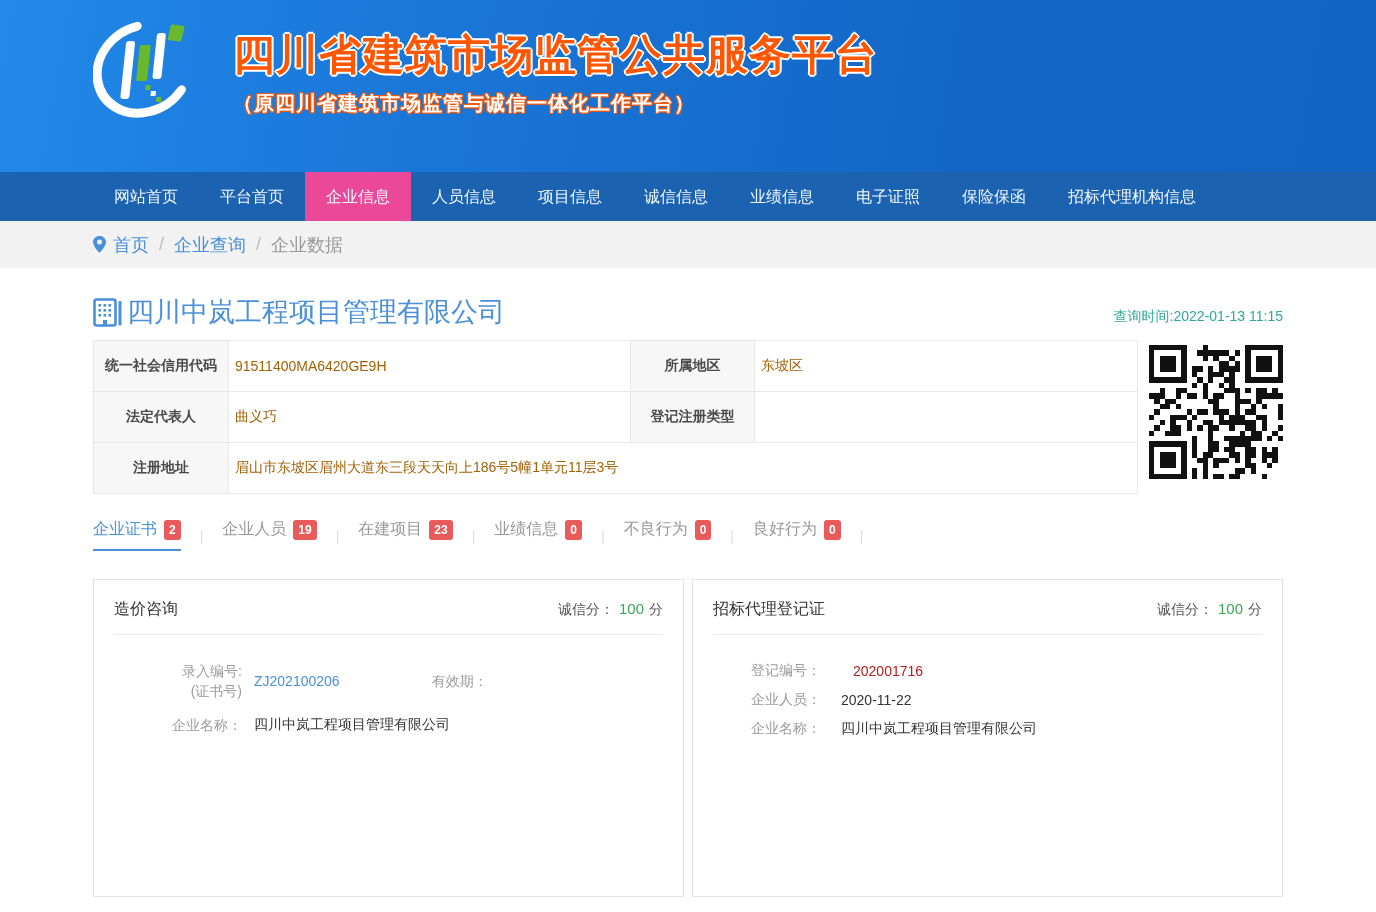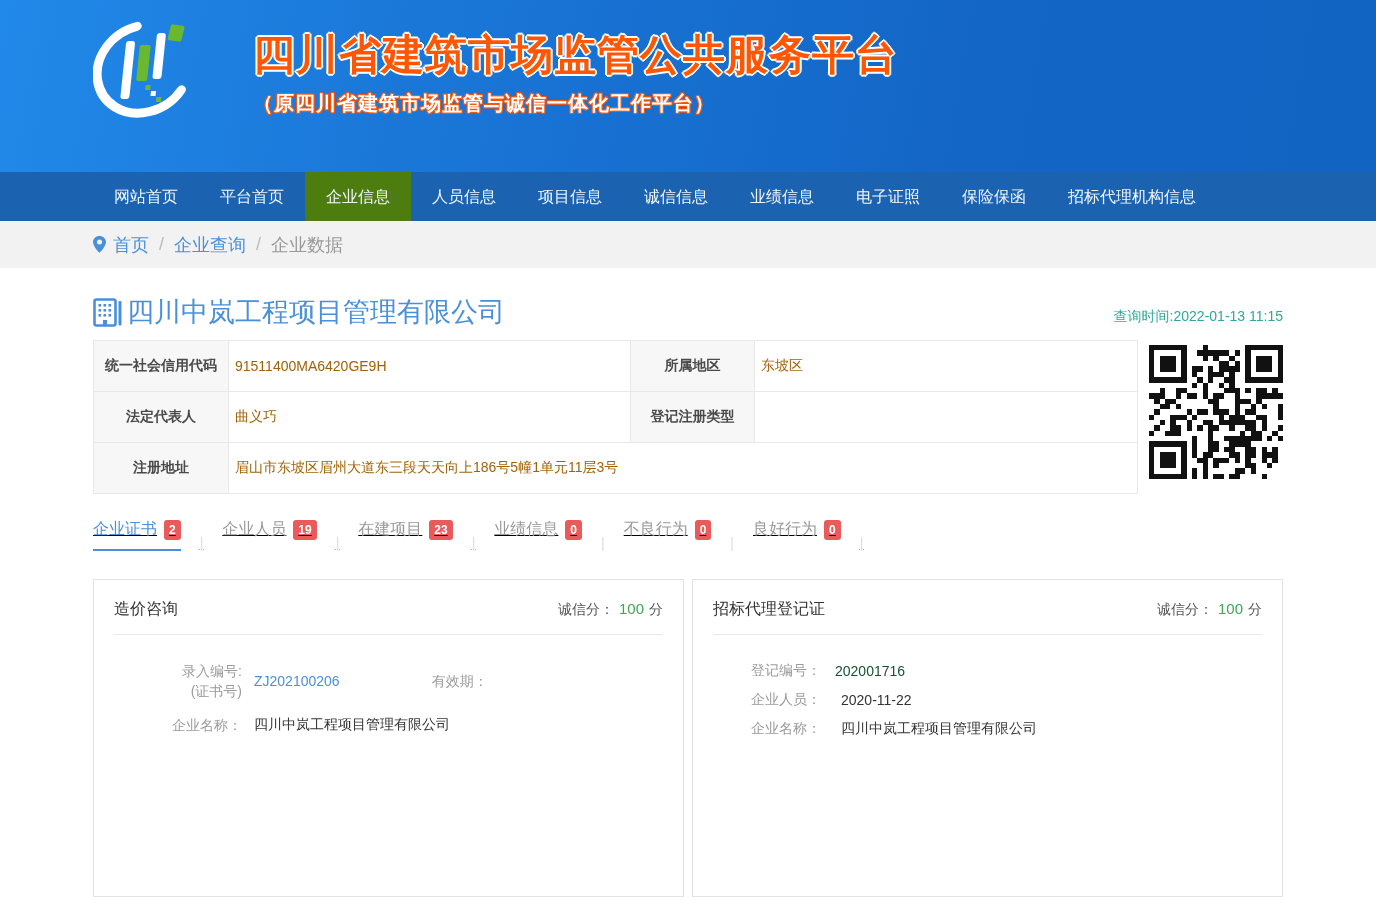--- a/index.html
+++ b/index.html
@@ -4,35 +4,35 @@
 <style>
   * { box-sizing: border-box; }
   html, body { margin: 0; padding: 0; background: #fff;
     font-family: "Liberation Sans", "DejaVu Sans", sans-serif; }
   body { width: 1376px; height: 912px; overflow: hidden; }
   .page-inner { width: 1190px; margin: 0 auto; }
 
   
   .site-header { height: 172px;
     background: linear-gradient(100deg, #2189E9 0%, #1A77D8 30%, #1366C6 70%, #1164C2 100%); }
-  .header-inner { display: flex; align-items: center; height: 100%; padding-bottom: 28px; gap: 20px; }
+  .header-inner { display: flex; align-items: center; height: 100%; padding-bottom: 28px; }
   .logo { width: 112px; height: 114px; flex: 0 0 auto; cursor: pointer; }
   .title-block { margin-left: 28px; }
   .site-title { font-size: 42px; font-weight: bold; color: #FF5604; letter-spacing: 1px;
     text-shadow: -2px 0 0 #fff, 2px 0 0 #fff, 0 -2px 0 #fff, 0 2px 0 #fff,
                  -1px -1px 0 #fff, 1px 1px 0 #fff, -1px 1px 0 #fff, 1px -1px 0 #fff; }
   .site-subtitle { margin-top: 7px; font-size: 20px; font-weight: bold; color: #fff; letter-spacing: 1px;
     text-shadow: -1px 0 0 #F2590F, 1px 0 0 #F2590F, 0 -1px 0 #F2590F, 0 1px 0 #F2590F,
                  -1px -1px 0 #F2590F, 1px 1px 0 #F2590F, -1px 1px 0 #F2590F, 1px -1px 0 #F2590F; }
 
   
   .main-nav { background: #1B63B1; height: 49px; }
   .nav-inner { display: flex; height: 100%; }
   .nav-item { padding: 0 21px; line-height: 49px; color: #F2F7FC; font-size: 16px; cursor: pointer; white-space: nowrap; }
-  .nav-item.active { background: #4d7c0f; }
+  .nav-item.active { background: #ec4899; }
 
   
   .breadcrumb-bar { background: #F2F2F2; height: 47px; }
   .breadcrumb { display: flex; align-items: center; height: 100%; font-size: 18px; }
   .pin-icon { margin-right: 7px; display: inline-flex; }
   .crumb-link { color: #4A90D9; cursor: pointer; text-decoration: none; }
   .crumb-sep { color: #BBBBBB; margin: 0 10px; }
   .crumb-current { color: #999; }
 
   
@@ -47,21 +47,21 @@
   .info-table td { border: 1px solid #E8E8E8; height: 51px; }
   td.lbl { background: #F7F7F7; text-align: center; font-weight: bold; color: #4A4A4A; }
   td.lbl-1 { width: 135px; }
   td.lbl-2 { width: 124px; text-align: center; }
   td.val { padding-left: 6px; color: #a16207; }
   td.val-1 { width: 402px; }
   .qr-box { width: 134px; height: 134px; margin-left: 11px; margin-top: 5px; flex: 0 0 auto; }
   .qr-box svg { width: 100%; height: 100%; }
 
   
-  .tabs-row { display: flex; align-items: flex-end; margin-top: 25px; font-size: 16px; text-decoration: underline; }
+  .tabs-row { display: flex; align-items: center; margin-top: 25px; font-size: 16px; }
   .tab { display: inline-flex; align-items: center; gap: 7px; color: #999;
     padding-bottom: 9px; border-bottom: 2px solid transparent; cursor: pointer; }
   .tab.active { color: #4A90D9; border-bottom-color: #4A90D9; }
   .tab-badge { background: #E95A5A; color: #fff; font-size: 12px; font-weight: bold;
     line-height: 1; padding: 4px 5px; border-radius: 3px; min-width: 10px; text-align: center; }
   .tab-sep { color: #DDD; margin: 2px 19px 0; font-size: 14px; }
 
   
   .cards-row { display: flex; gap: 8px; margin-top: 28px; }
   .cert-card { flex: 1; border: 1px solid #E3E3E3; background: #fff; height: 318px; }
@@ -73,21 +73,21 @@
   .card-body { padding: 26px 20px 0; font-size: 14px; }
   .f-row { display: flex; align-items: center; margin-bottom: 14px; }
   .f-label { width: 128px; text-align: right; color: #9B9B9B; line-height: 20px; flex: 0 0 auto; }
   .f-value { margin-left: 12px; color: #333; }
   .f-link { margin-left: 12px; color: #4A90D9; text-decoration: none; cursor: pointer; }
   .f-label.inline-right { width: auto; margin-left: 92px; }
   .card-body.plain { padding-left: 58px; padding-top: 27px; }
   .f-row2 { display: flex; align-items: center; margin-bottom: 11px; }
   .f2-label { color: #9B9B9B; width: 80px; flex: 0 0 auto; }
   .f2-value { margin-left: 10px; color: #333; }
-  .f2-link { margin-left: 4px; color: #14532d; text-decoration: none; cursor: pointer; }
+  .f2-link { margin-left: 22px; color: #b91c1c; text-decoration: none; cursor: pointer; }
 </style>
 </head>
 <body>
 
 <div class="site-header">
   <div class="page-inner header-inner">
     <div class="logo">
       <svg viewBox="0 0 112 114" xmlns="http://www.w3.org/2000/svg">
         <g transform="skewX(-6)">
           <path d="M56 10 a46 44 0 1 0 0 88 a46 44 0 0 0 34 -14" fill="none" stroke="#fff" stroke-width="9" stroke-linecap="round" transform="rotate(-14 56 54)"></path>

